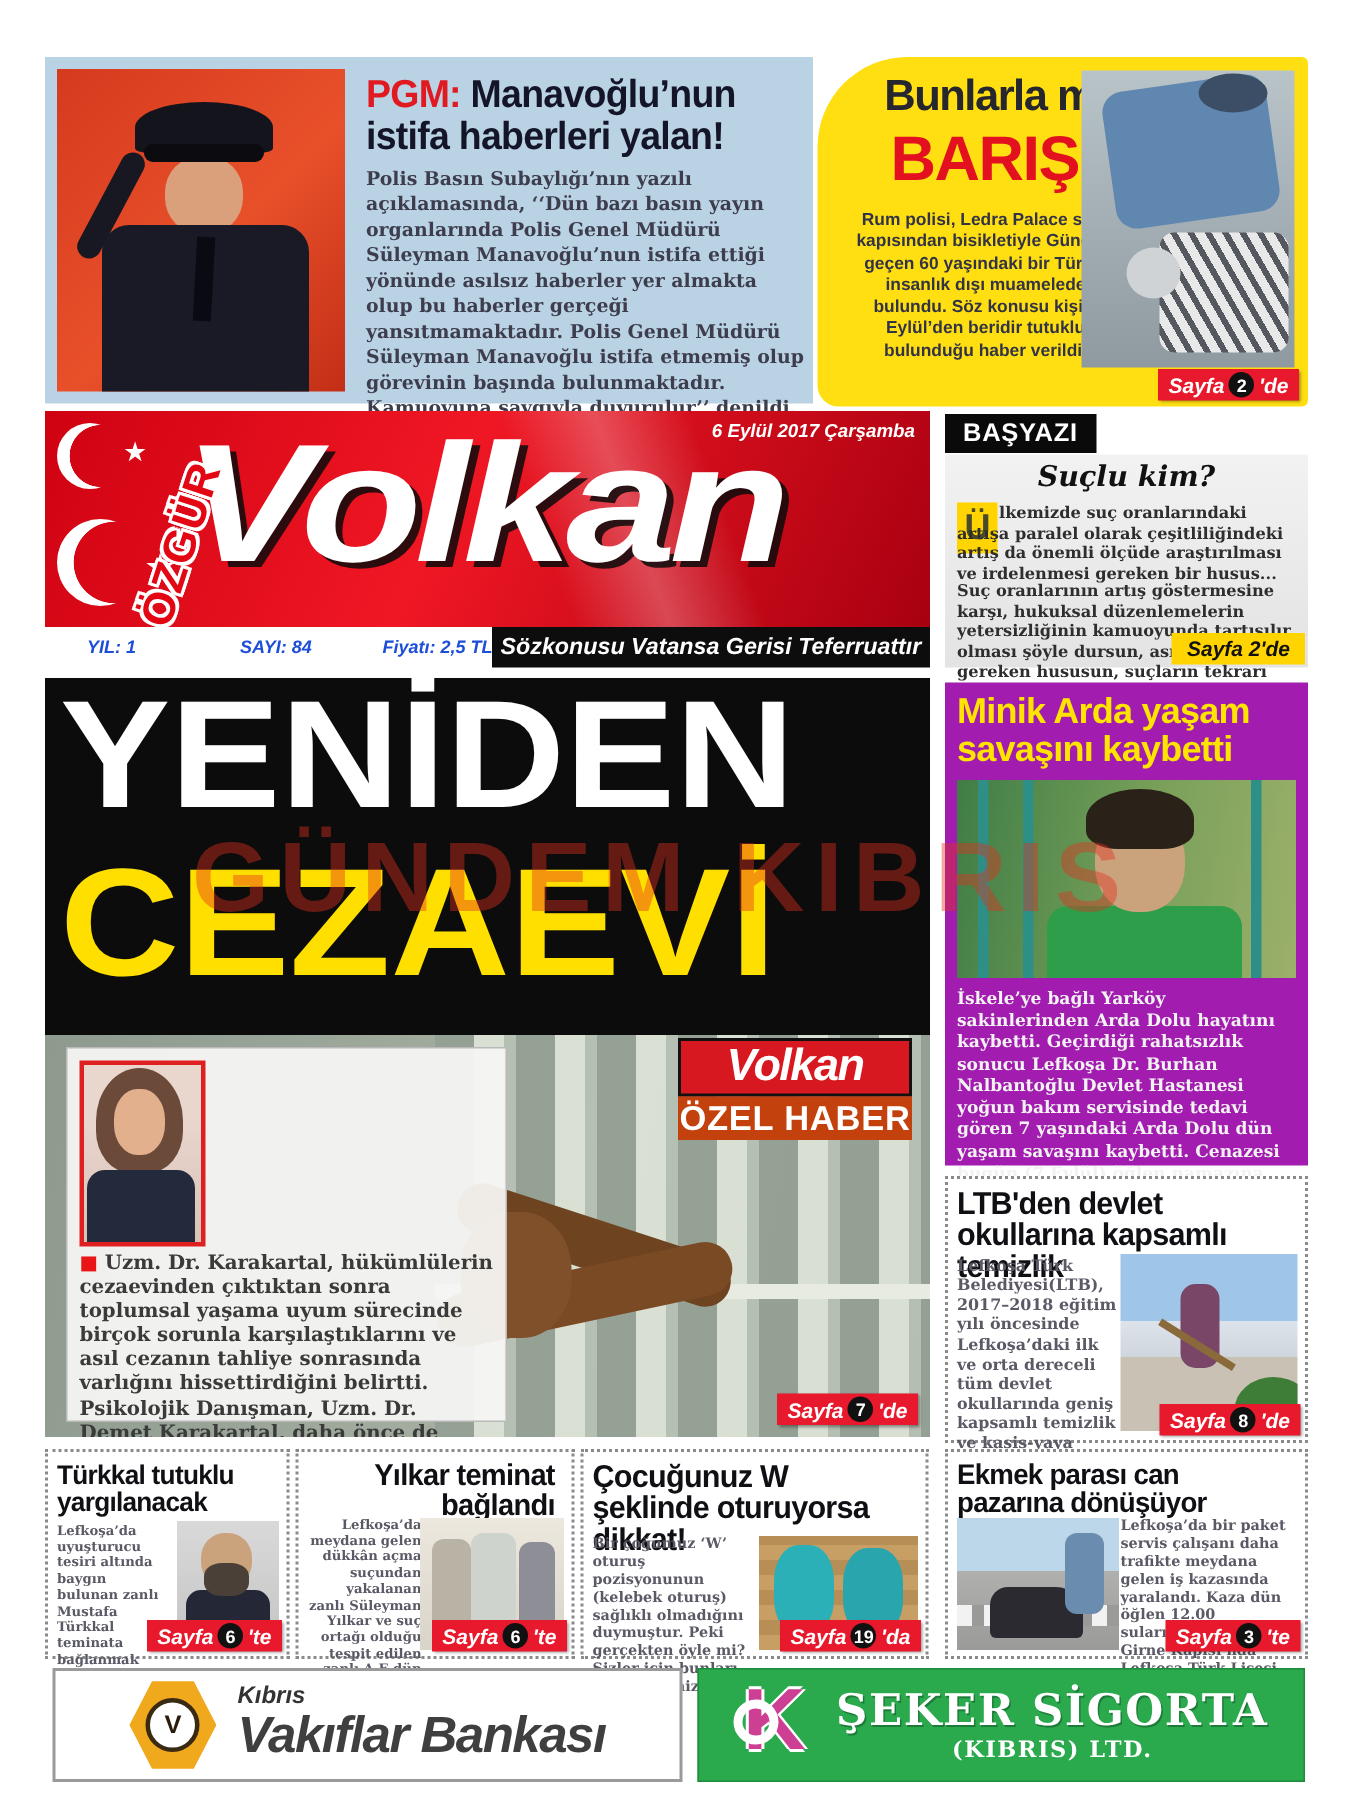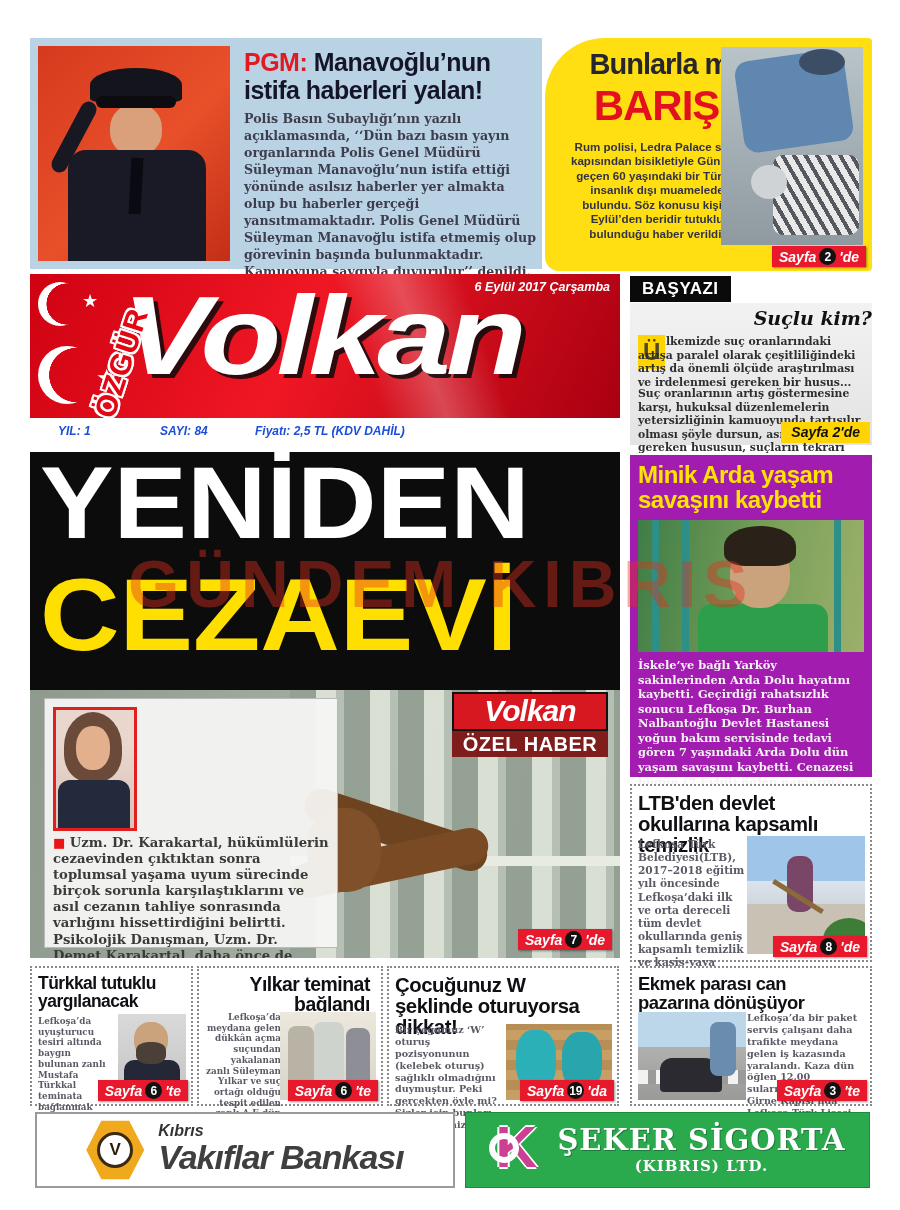--- a/index.html
+++ b/index.html
@@ -66,21 +66,21 @@
   #strip{left:30px;top:418px;width:590px;height:27px;background:#fff;}
   #strip .info{position:absolute;top:6px;font-size:12px;font-weight:800;font-style:italic;color:#1d4ed8;margin-left:20px;}
   #yil{left:8px;} #sayi{left:110px;text-align:center;} #fiyat{left:205px;}
   #slogan{position:absolute;right:0;top:0;width:292px;height:27px;background:#0d0d0d;color:#fff;
         display:flex;align-items:center;justify-content:center;font-style:italic;font-weight:800;font-size:15.5px;}
 
   
   #basyazi-label{left:630px;top:276px;background:#0a0a0a;color:#fff;font-weight:900;
         font-size:17px;padding:3px 12px;letter-spacing:.5px;}
   #basyazi-box{left:630px;top:303px;width:242px;height:142px;background:linear-gradient(#f2f2f2,#e3e3e3);padding:0;}
-  #basyazi-title{left:0;top:4px;width:100%;text-align:right;font-family:"DejaVu Serif",serif;
+  #basyazi-title{left:0;top:4px;width:100%;text-align:center;font-family:"DejaVu Serif",serif;
         font-weight:bold;font-style:italic;font-size:19px;color:#111;}
   #basyazi-drop{left:8px;top:32px;background:#ffd400;color:#4a4a2a;font-size:24px;font-weight:bold;padding:3px 5px;}
   #basyazi-b1{left:8px;top:32px;width:228px;font-size:10.8px;line-height:1.26;color:#2e2e2e;font-weight:600;text-indent:28px;}
   #basyazi-b2{left:8px;top:84px;width:228px;font-size:10.8px;line-height:1.26;color:#2e2e2e;font-weight:600;}
   #basyazi-badge{right:2px;bottom:2px;}
 
   
   #main-story{left:30px;top:452px;width:590px;height:506px;background:#0c0c0c;overflow:hidden;}
   #main-h1{left:10px;top:-6px;font-size:102px;font-weight:900;color:#fff;letter-spacing:0px;
         line-height:1.12;transform:scaleX(1.08);transform-origin:left top;}
@@ -100,21 +100,21 @@
         background:linear-gradient(#e9d6cd 30%,#d9c2b8);position:relative;overflow:hidden;}
   #demet-photo .hair{position:absolute;left:8px;top:2px;width:58px;height:70px;border-radius:50% 50% 40% 40%;background:#6b4a3a;}
   #demet-photo .face3{position:absolute;left:20px;top:16px;width:34px;height:44px;border-radius:46%;background:#e3b08e;}
   #demet-photo .top3{position:absolute;left:2px;top:70px;width:72px;height:48px;background:#232a3c;border-radius:12px 12px 0 0;}
   #main-p1{font-family:"DejaVu Serif",serif;font-size:13.2px;line-height:1.22;color:#3a3a3a;font-weight:bold;margin:0;}
   #main-p2{font-family:"DejaVu Serif",serif;font-size:13.2px;line-height:1.22;color:#3a3a3a;font-weight:bold;margin:6px 0 0 0;clear:both;}
   #main-p2 .bullet{color:#e81616;font-size:13px;}
   #ozel-badge{right:12px;top:240px;width:156px;text-align:center;z-index:5;}
   #ozel-badge .brand{background:#d71820;border:2px solid #111;color:#fff;font-style:italic;
         font-weight:900;font-size:30px;line-height:1.15;letter-spacing:-1px;}
-  #ozel-badge .sub{background:#7f1d1d;color:#fff;font-weight:900;font-size:20px;line-height:1.3;letter-spacing:.5px;}
+  #ozel-badge .sub{background:#c2410c;color:#fff;font-weight:900;font-size:23px;line-height:1.3;letter-spacing:.5px;}
   #main-badge{right:8px;bottom:8px;}
   #watermark{left:128px;top:546px;font-size:66px;font-weight:900;letter-spacing:7px;
         color:rgba(226,48,30,.42);white-space:nowrap;z-index:9;pointer-events:none;}
 
   
   #arda{left:630px;top:455px;width:242px;height:322px;background:#a21caf;padding:8px;box-sizing:border-box;}
   #arda-head{color:#ffe400;font-weight:900;font-size:24px;line-height:1.04;letter-spacing:-.5px;}
   #arda-photo{position:relative;width:226px;height:132px;margin:7px 0 6px 0;overflow:hidden;
         background:linear-gradient(100deg,#3f7d46,#79a05a 55%,#9cb06a);}
   #arda-photo .pole{position:absolute;top:0;width:7px;height:100%;background:#2e8f86;}
@@ -239,20 +239,21 @@
     <div id="cres2" class="crescent"></div>
     <div id="star2">★</div>
     <div id="volkan-title" class="abs">Volkan</div>
     <div id="ozgur" class="abs">ÖZGÜR</div>
     <div id="mast-date" class="abs">6 Eylül 2017 Çarşamba</div>
   </div>
   <div id="strip" class="abs">
     <span id="yil" class="info">YIL: 1</span>
     <span id="sayi" class="info">SAYI: 84</span>
     <span id="fiyat" class="info">Fiyatı: 2,5 TL (KDV DAHİL)</span>
+    <div id="slogan">Sözkonusu Vatansa Gerisi Teferruattır</div>
   </div>
 
   <div id="basyazi-label" class="abs">BAŞYAZI</div>
   <div id="basyazi-box" class="abs">
     <div id="basyazi-title" class="abs">Suçlu kim?</div>
     <div id="basyazi-drop" class="abs">Ü</div>
     <div id="basyazi-b1" class="abs serif">lkemizde suç oranlarındaki artışa paralel olarak çeşitliliğindeki artış da önemli ölçüde araştırılması ve irdelenmesi gereken bir husus...</div>
     <div id="basyazi-b2" class="abs serif">Suç oranlarının artış göstermesine karşı, hukuksal düzenlemelerin yetersizliğinin kamuoyunda tartışılır olması şöyle dursun, asıl tartışılması gereken hususun, suçların tekrarı olgusudur.</div>
     <div id="basyazi-badge" class="badge-yellow">Sayfa 2'de</div>
   </div>

